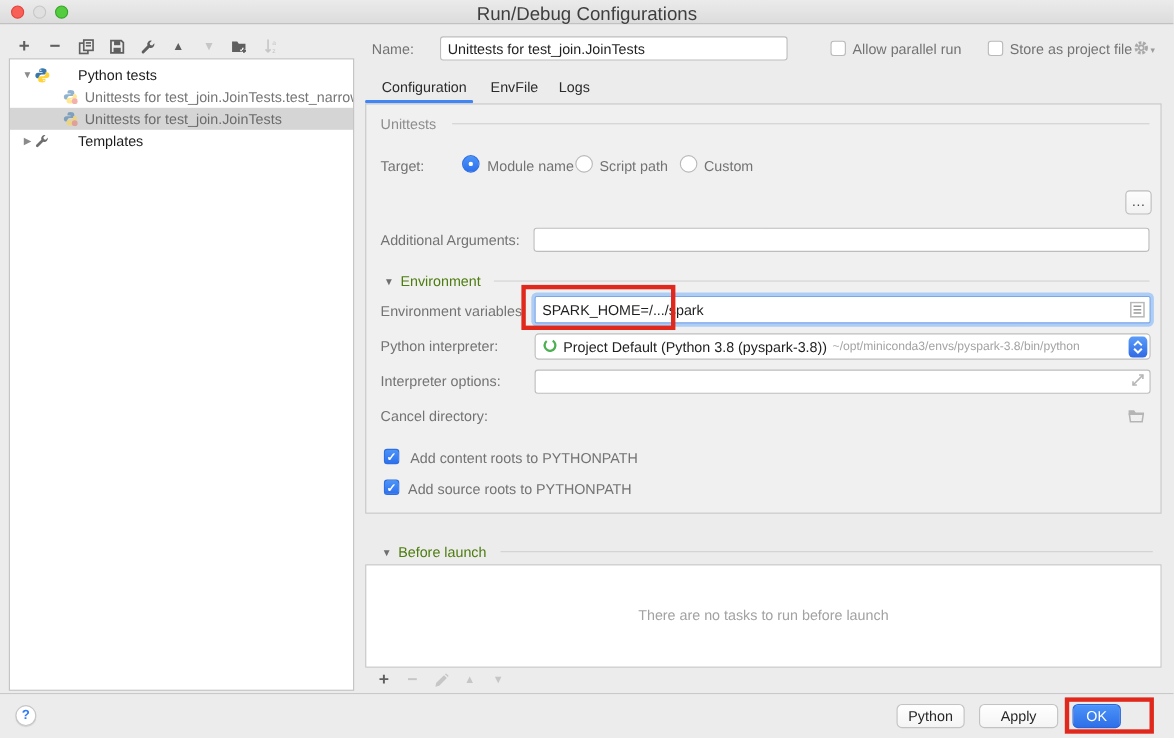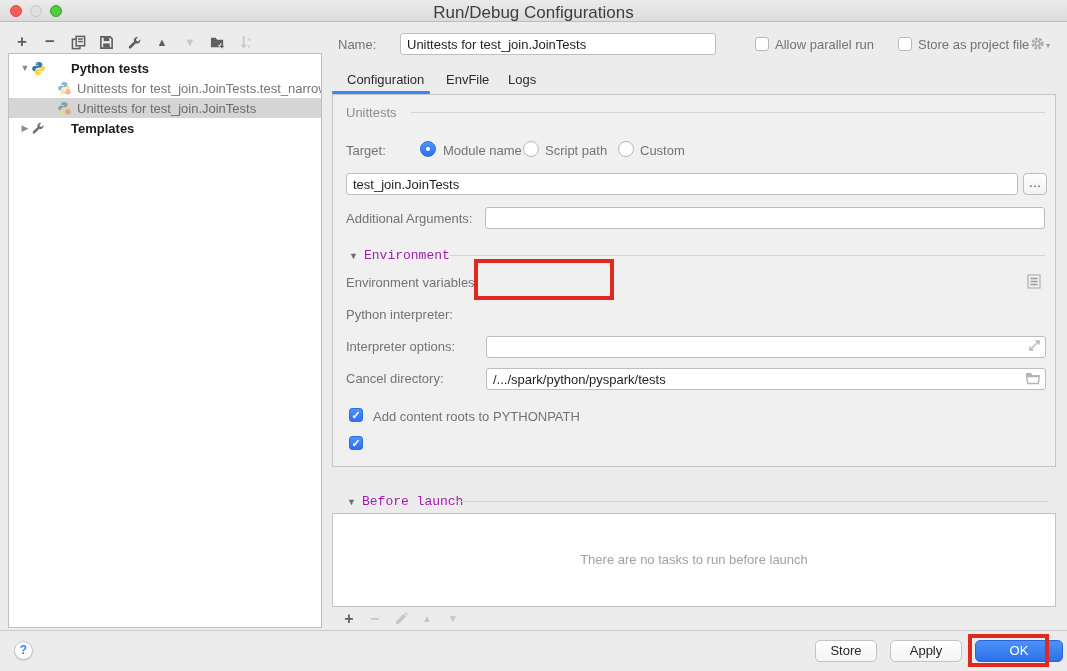--- a/index.html
+++ b/index.html
@@ -27,21 +27,21 @@
   
   .tree-panel { position:absolute; left:8px; top:53px; width:314px; height:575px;
     background:#ffffff; border:1px solid #bfbfbf; overflow:hidden; }
   .tree-row { position:relative; height:20px; display:flex; align-items:center; white-space:nowrap; overflow:hidden; }
   .tree-row .caret { width:12px; text-align:center; color:#8b8b8b; font-size:9px; flex:0 0 12px; }
   .tree-row.depth0 { padding-left:10px; }
   .tree-row.depth1 { padding-left:48px; }
   .tree-row .ticon { width:15px; height:15px; margin-right:5px; flex:0 0 15px; }
   .tree-row .ticon svg { display:block; }
   .tree-row.faded .ticon { opacity:.55; }
-  .tree-row .tlabel.bold { font-weight:bold; color:#1c1c1c;padding-left:20px; }
+  .tree-row .tlabel.bold { font-weight:normal; color:#1c1c1c;padding-left:20px; }
   .tree-row .tlabel.gray { color:#757575; }
   .tree-row.selected { background:#d5d5d5; }
 
   
   .lbl { position:absolute; color:#737373; }
   .field { background:#fff; border:1px solid #bdbdbd; border-radius:3px; font-size:13px;
            padding:0 6px; color:#1f1f1f; font-family:"Liberation Sans",sans-serif; }
   input.field { outline:none; }
   .checkbox { position:absolute; width:14px; height:14px; background:#fff; border:1px solid #b9b9b9; border-radius:3px; }
   .checkbox.checked { background:linear-gradient(#4b94f9,#2e70ee); border-color:#2e6fe0; color:#fff;
@@ -52,21 +52,21 @@
   
   .tab { position:absolute; top:72px; color:#2b2b2b; cursor:default; }
   .tab-underline { position:absolute; left:332px; top:91px; width:98px; height:3px; background:#4184f3; border-radius:1px; }
 
   
   .form-panel { position:absolute; left:332px; top:94px; width:724px; height:373px;
     background:#f0f0f0; border:1px solid #c6c6c6; }
   .group-line { position:absolute; height:1px; background:#d2d2d2; }
   .group-title { position:absolute; color:#8d8d8d; }
   .sec-caret { position:absolute; color:#6f6f6f; font-size:9px; }
-  .sec-title { position:absolute; color:#a21caf;font-family:Liberation Mono, monospace; }
+  .sec-title { position:absolute; color:#4d7c0f; }
 
   .radio { position:absolute; width:16px; height:16px; border-radius:50%; background:#fff; border:1px solid #b9b9b9; }
   .radio.selected { background:linear-gradient(#4b94f9,#2e70ee); border-color:#2e6fe0; }
   .radio.selected::after { content:""; position:absolute; left:5px; top:5px; width:4px; height:4px; border-radius:50%; background:#fff; }
 
   .browse-btn { position:absolute; width:24px; height:22px; background:linear-gradient(#fdfdfd,#f2f2f2);
     border:1px solid #bdbdbd; border-radius:4px; text-align:center; line-height:18px; color:#4a4a4a; font-size:13px; }
 
   .field-icon { position:absolute; color:#9a9a9a; }
   .combo { position:absolute; background:#fff; border:1px solid #bdbdbd; border-radius:4px; display:flex; align-items:center; }
@@ -217,67 +217,84 @@
     <div class="group-line" style="left:78px; top:17px; width:634px;"></div>
 
     <div class="lbl" style="left:13px; top:48px;">Target:</div>
     <div class="radio selected" style="left:87px; top:46px;"></div>
     <div class="lbl" style="left:110px; top:48px;">Module name</div>
     <div class="radio" style="left:190px; top:46px;"></div>
     <div class="lbl" style="left:212px; top:48px;">Script path</div>
     <div class="radio" style="left:285px; top:46px;"></div>
     <div class="lbl" style="left:307px; top:48px;">Custom</div>
 
-    <input class="field" style="position: absolute; left: 13px; top: 78px; width: 672px; height: 22px;" value="test_join.JoinTests">
     <div class="browse-btn" style="left:690px; top:78px;">…</div>
 
     <div class="lbl" style="left:13px; top:116px;">Additional Arguments:</div>
     <input class="field" style="position: absolute; left: 152px; top: 112px; width: 560px; height: 22px;" value="">
 
     <span class="sec-caret" style="left:16px; top:156px;">▼</span>
     <div class="sec-title" style="left:31px; top:153px;">Environment</div>
     <div class="group-line" style="left:116px; top:160px; width:596px;"></div>
 
     <div class="lbl" style="left:13px; top:180px;">Environment variables:</div>
+    <div class="field env-focus" style="position:absolute; left:153px; top:174px; width:560px; height:25px; line-height:23px; border-radius:2px;">
+      <span>SPARK_HOME=/.../spark</span>
+    </div>
     <span class="field-icon" style="left:694px; top:179px;">
       <svg width="14" height="15" viewBox="0 0 14 15">
           <rect x="1" y="1" width="12" height="13" fill="none" stroke="#b9b9b9" stroke-width="1.4"></rect>
           <path stroke="#9a9a9a" stroke-width="1.4" d="M3.5 4.5h7M3.5 7.5h7M3.5 10.5h7"></path>
         </svg>
     </span>
 
     <div class="red-box" style="left:141px; top:164px; width:140px; height:41px;"></div>
 
     <div class="lbl" style="left:13px; top:212px;">Python interpreter:</div>
+    <div class="combo" style="left:153px; top:208px; width:560px; height:24px;">
+      <span class="ring">
+        <svg width="14" height="14" viewBox="0 0 16 16">
+            <circle cx="8" cy="8" r="5.6" fill="none" stroke="#4caf50" stroke-width="2.4" stroke-dasharray="28 7" transform="rotate(-60 8 8)"></circle>
+          </svg>
+      </span>
+      <span class="main">Project Default (Python 3.8 (pyspark-3.8))</span>
+      <span class="path">~/opt/miniconda3/envs/pyspark-3.8/bin/python</span>
+      <span class="stepper">
+        <svg width="11" height="15" viewBox="0 0 11 15">
+            <path d="M2 6l3.5-3.5L9 6" fill="none" stroke="#fff" stroke-width="1.8"></path>
+            <path d="M2 9l3.5 3.5L9 9" fill="none" stroke="#fff" stroke-width="1.8"></path>
+          </svg>
+      </span>
+    </div>
 
     <div class="lbl" style="left:13px; top:244px;">Interpreter options:</div>
     <input class="field" style="position: absolute; left: 153px; top: 241px; width: 560px; height: 22px; padding-right: 24px;" value="">
     <span class="field-icon" style="left:695px; top:244px;">
       <svg width="13" height="13" viewBox="0 0 13 13">
           <path d="M2 11L11 2" stroke="#b5b5b5" stroke-width="1.4" fill="none"></path>
           <path d="M7.5 2H11v3.5M5.5 11H2V7.5" stroke="#b5b5b5" stroke-width="1.4" fill="none"></path>
         </svg>
     </span>
 
     <div class="lbl" style="left:13px; top:276px;">Cancel directory:</div>
-    <input class="field" style="position: absolute; left: 153px; top: 273px; width: 560px; height: 22px; padding-right: 26px;" value="/.../spark/python/pyspark/tests">
     <span class="field-icon" style="left:692px; top:276px;">
       <svg width="16" height="14" viewBox="0 0 16 14">
           <path fill="#b5b5b5" d="M1 2h5l1.5 2H15v2H1z"></path>
           <path fill="none" stroke="#b5b5b5" stroke-width="1.4" d="M1.7 5.5h12.6l-1 7H2.7z"></path>
         </svg>
     </span>
 
     <div class="checkbox checked" style="left:16px; top:313px;">
         <span>✓</span>
       </div>
     <div class="lbl" style="left:40px; top:314px;">Add content roots to PYTHONPATH</div>
     <div class="checkbox checked" style="left:16px; top:341px;">
         <span>✓</span>
       </div>
+    <div class="lbl" style="left:38px; top:342px;">Add source roots to PYTHONPATH</div>
   </div>
 
   <span class="sec-caret" style="left:347px; top:497px;">▼</span>
   <div class="sec-title" style="left:362px; top:494px;">Before launch</div>
   <div class="group-line" style="left:455px; top:501px; width:593px;"></div>
 
   <div class="bl-box">
     <div class="bl-empty">There are no tasks to run before launch</div>
   </div>
 
@@ -289,18 +306,18 @@
           <path fill="currentColor" d="M2 14l1-4 8-8 3 3-8 8zM12 1l3 3 1-1-3-3z"></path>
         </svg>
     </span>
     <span class="tbi disabled" style="font-size:10px;">▲</span>
     <span class="tbi disabled" style="font-size:10px;">▼</span>
   </div>
 
   <div class="bottom-sep"></div>
 
   <div class="help-btn">?</div>
-  <div class="btn" style="left:815px; width:62px;">Store</div>
+  <div class="btn" style="left:815px; width:62px;">Python</div>
   <div class="btn" style="left:890px; width:72px;">Apply</div>
-  <div class="btn primary" style="left:975px; width:88px;">OK</div>
+  <div class="btn primary" style="left:975px; width:44px;">OK</div>
   <div class="red-box" style="left:968px; top:634px; width:81px; height:33px;"></div>
 
 </div>
 
 </body></html>

